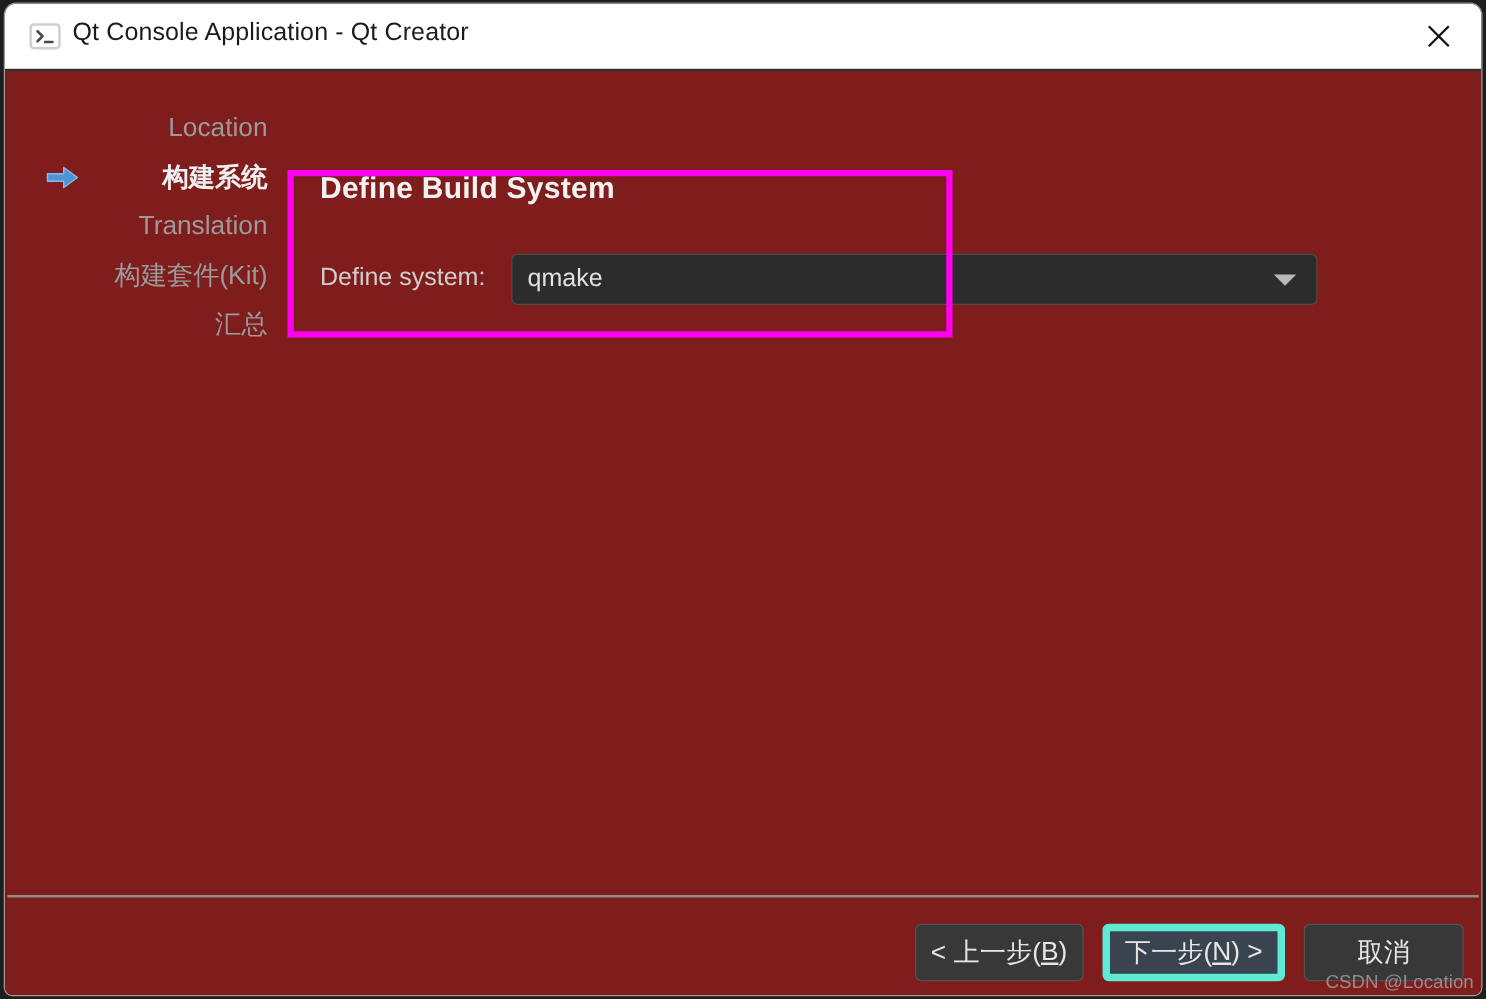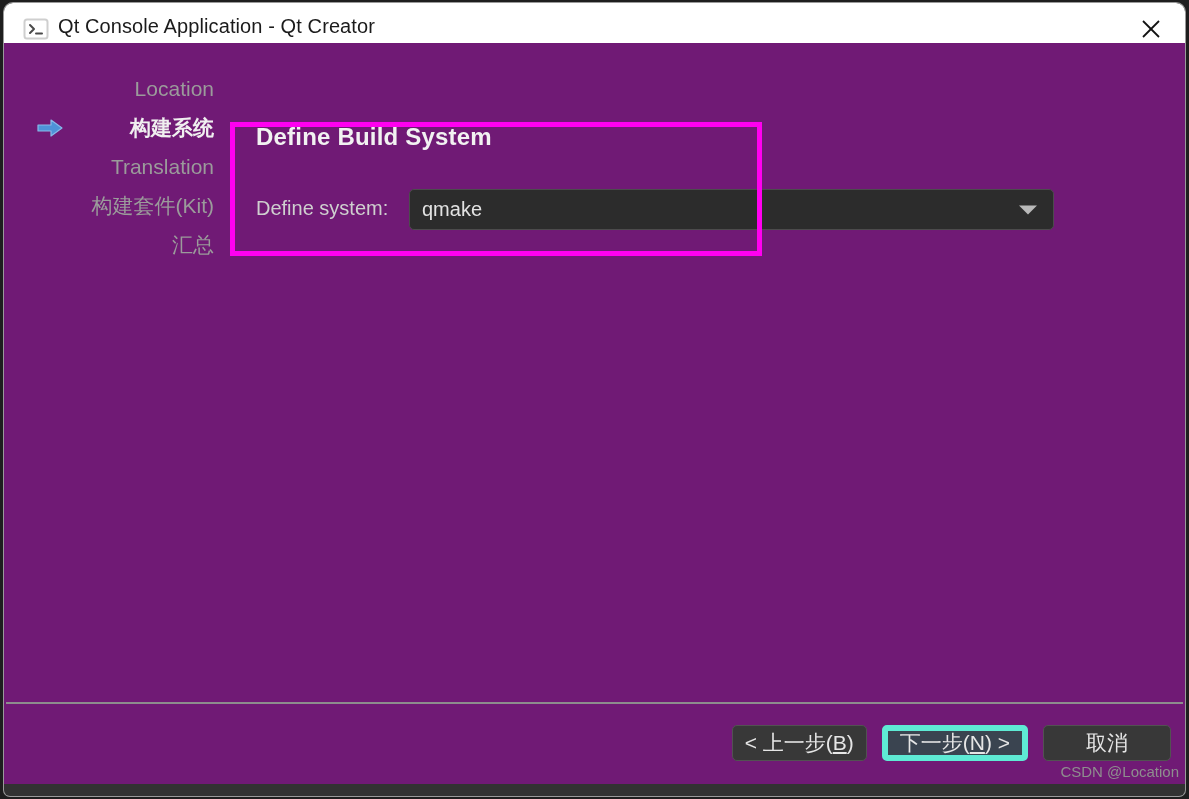--- a/index.html
+++ b/index.html
@@ -63,24 +63,24 @@
     align-items: center;
     justify-content: center;
     cursor: pointer;
   }
   .close-btn svg { display: block; }
 
   
   .dialog-body {
     position: absolute;
     left: 0;
-    top: 40px;
+    top: 54px;
     width: 1181px;
     height: 741px;
-    background: #701a75;
+    background: #7f1d1d;
   }
 
   
   .sidebar {
     position: absolute;
     left: 0;
     top: 26px;
     width: 228px;
   }
   .side-item {
@@ -193,21 +193,21 @@
   }
   .button-bar {
     position: absolute;
     right: 14px;
     top: 682px;
     display: flex;
     gap: 15px;
   }
   .btn {
     min-width: 128px;
-    height: 36px;
+    height: 46px;
     box-sizing: border-box;
     background: #383838;
     border: 1px solid #525252;
     border-radius: 5px;
     color: #e6e6e6;
     font-size: 21px;
     display: flex;
     align-items: center;
     justify-content: center;
     white-space: nowrap;

